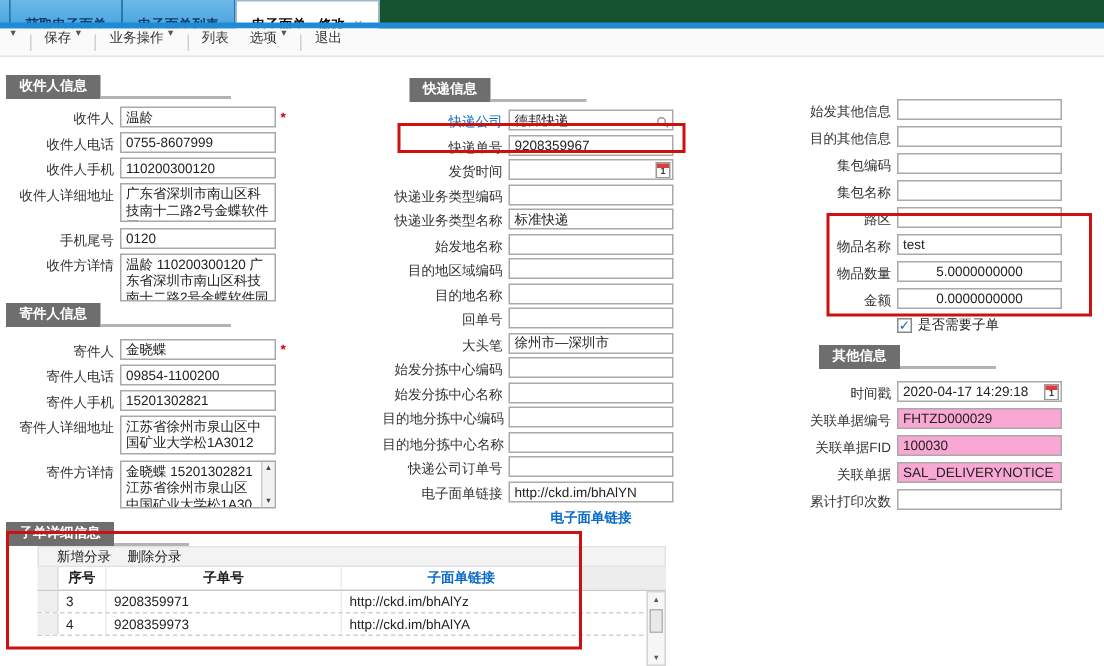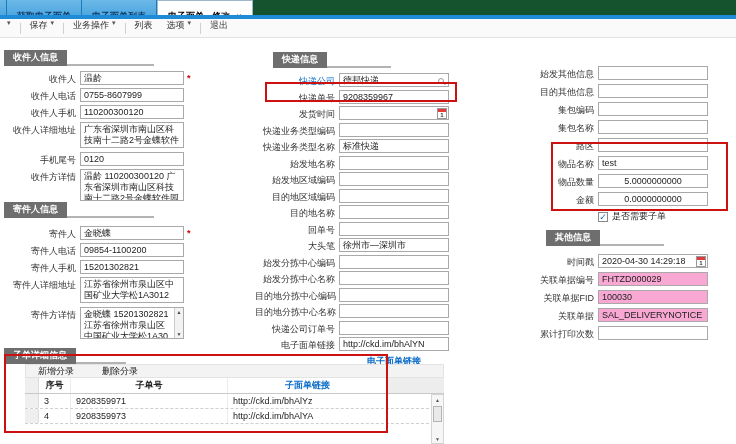--- a/index.html
+++ b/index.html
@@ -64,21 +64,21 @@
 .cb{width:10px;height:10px;border:1px solid #888;background:#fff;color:#1467c6;font-size:9px;line-height:8px;text-align:center;font-weight:bold;margin-right:4px}
 
 
 .midlink{margin-left:84px;width:110px;text-align:center;margin-top:3px;font-weight:bold}
 
 
 .redbox{position:absolute;border:2px solid #cc1111;pointer-events:none}
 
 
 .grid{position:absolute;left:25px;top:364px;width:419px;height:80px;background:#fff}
-.grid-toolbar{height:14px;background:#f3f3f3;border:1px solid #e3e3e3;display:flex;gap:28px;padding-left:12px;color:#222}
+.grid-toolbar{height:14px;background:#f3f3f3;border:1px solid #e3e3e3;display:flex;gap:11px;padding-left:12px;color:#222}
 .grow{display:flex;height:15px;align-items:stretch;border-bottom:1px dashed #cfcfcf}
 .ghead{height:16px;border-bottom:1px solid #c9c9c9;font-weight:bold}
 .gcell{display:flex;align-items:center;padding:0 5px;overflow:hidden;white-space:nowrap}
 .ghead .gcell{justify-content:center}
 .gc0{width:14px;background:#efefef;border-right:1px solid #dcdcdc;padding:0}
 .gc1{width:32px;border-right:1px solid #ececec}
 .gc2{width:157px;border-right:1px solid #ececec}
 .gc3{width:160px;border-right:1px solid #ececec}
 .gfill{flex:1;padding:0}
 .ghead .gfill{background:#ededed}
@@ -261,26 +261,20 @@
           <span class="val">标准快递</span>
         </div>
     </div>
     <div class="frow">
       <span class="flabel">始发地名称</span>
       <div class="box">
           <span class="val"></span>
         </div>
     </div>
     <div class="frow">
-      <span class="flabel">始发地区域编码</span>
-      <div class="box">
-          <span class="val"></span>
-        </div>
-    </div>
-    <div class="frow">
       <span class="flabel">目的地区域编码</span>
       <div class="box">
           <span class="val"></span>
         </div>
     </div>
     <div class="frow">
       <span class="flabel">目的地名称</span>
       <div class="box">
           <span class="val"></span>
         </div>
@@ -394,21 +388,21 @@
 
 <div class="col othercol" style="left:512px;top:233px;width:224px">
   <div class="sec" style="margin-left:34px;width:118px">
     <span class="sec-title">其他信息</span>
       <span class="sec-line"></span>
   </div>
   <div style="margin-top:8px">
     <div class="frow">
       <span class="flabel">时间戳</span>
       <div class="box">
-          <span class="val">2020-04-30 14:29:18</span>
+          <span class="val">2020-04-17 14:29:18</span>
           <span class="cal"></span>
         </div>
     </div>
     <div class="frow">
       <span class="flabel">关联单据编号</span>
       <div class="box dis">
           <span class="val">FHTZD000029</span>
         </div>
     </div>
     <div class="frow">

